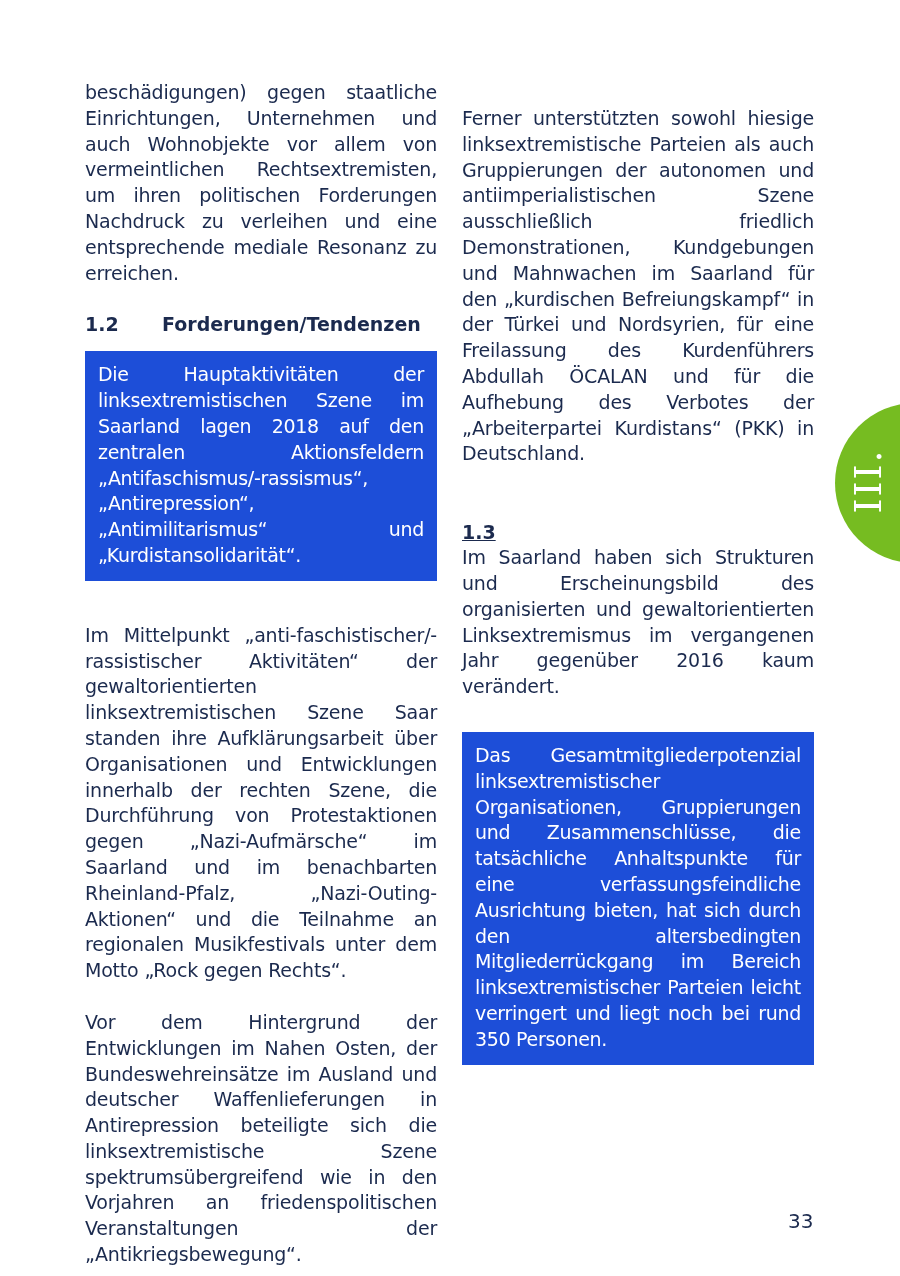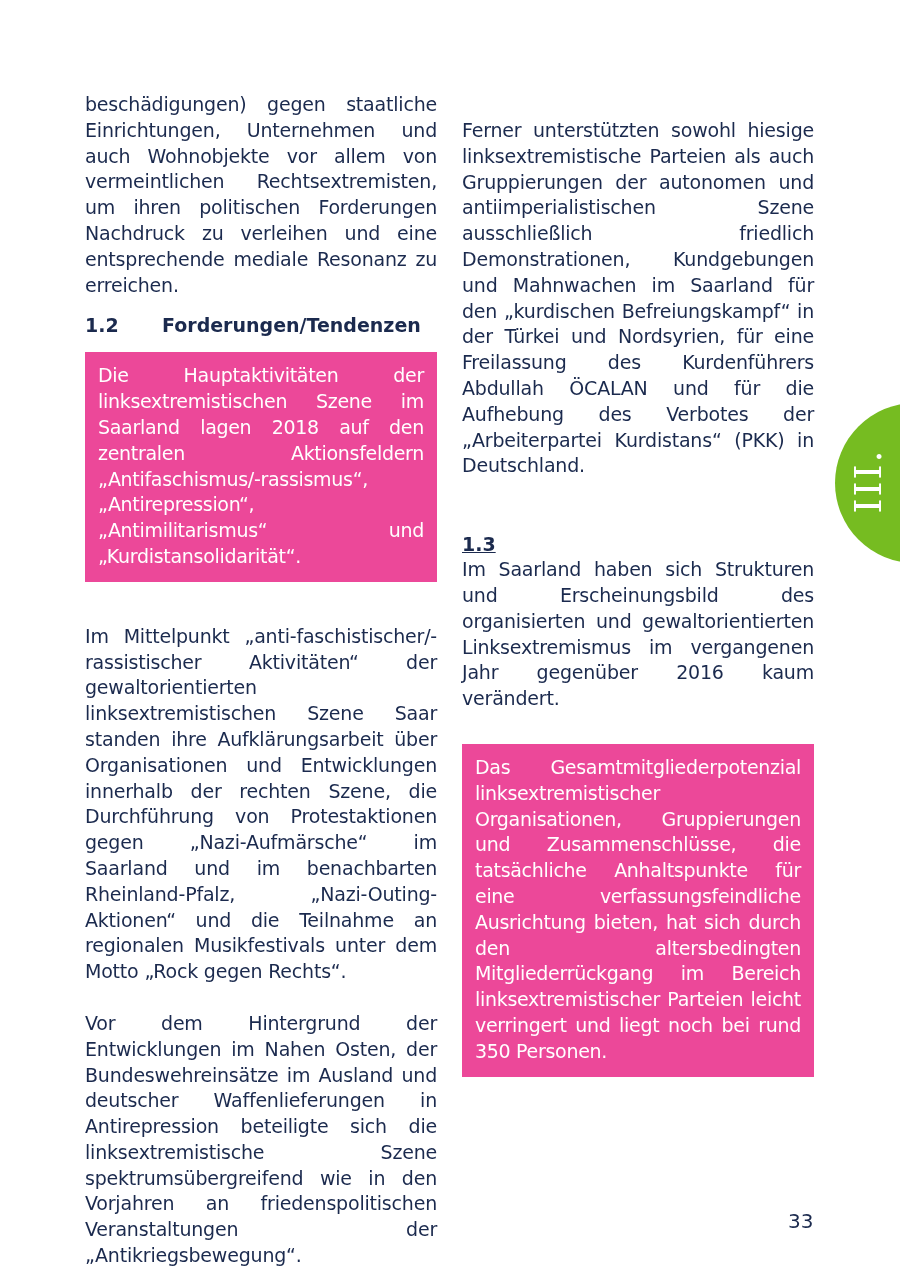--- a/index.html
+++ b/index.html
@@ -1,34 +1,34 @@
 <!DOCTYPE html>
 <html><head>
 <meta charset="utf-8">
 <style>
   html, body { margin: 0; padding: 0; }
   body {
     width: 900px; height: 1276px; position: relative; overflow: hidden;
     background: #ffffff; color: #1b2a4e;
     font-family: "DejaVu Sans", sans-serif;
   }
-  .col { position: absolute; top: 92px; width: 352px; }
+  .col { position: absolute; top: 80px; width: 352px; }
   .col-left { left: 85px; }
   .col-right { left: 462px; }
   p.body {
     margin: 0; font-size: 19px; line-height: 25.8px;
     text-align: justify; hyphens: manual; letter-spacing: -0.2px;
   }
   h2.section {
     margin: 0; font-size: 19px; font-weight: bold; line-height: 26px;
     color: #1b2a4e; display: flex;
   }
   h2.section .num { width: 77px; display: inline-block; }
   .box {
-    background: #ec4899; color: #ffffff;
+    background: #1d4ed8; color: #ffffff;
     padding: 11px 13px 12px 13px;
     font-size: 19px; line-height: 25.8px; text-align: justify;
     letter-spacing: -0.3px;
   }
   .box p { margin: 0; }
   .tab {
     position: absolute; left: 835px; top: 403px; width: 160px; height: 160px;
     border-radius: 50%; background: #76bc21;
   }
   .tab-label {
@@ -44,21 +44,21 @@
     position: absolute; left: 788px; top: 1209px;
     font-size: 20px; color: #1b2a4e;
   }
 </style>
 </head>
 <body>
 
 <div class="col col-left">
   <p class="body">beschädigungen) gegen staatliche Einrichtungen, Unternehmen und auch Wohnobjekte vor allem von vermeintlichen Rechtsextremisten, um ihren politischen Forderungen Nachdruck zu verleihen und eine entsprechende mediale Resonanz zu erreichen.</p>
 
-  <h2 class="section" style="margin-top:14px;">
+  <h2 class="section" style="margin-top:25px;">
     <span class="num">1.2</span>
     <span>Forderungen/Tendenzen</span>
   </h2>
 
   <div class="box" style="margin-top:14px;">
     <p>Die Hauptaktivitäten der linksextremistischen Szene im Saarland lagen 2018 auf den zentralen Aktionsfeldern „Antifaschismus/-rassismus“, „Antirepression“, „Antimilitarismus“ und „Kurdistansolidarität“.</p>
   </div>
 
   <p class="body" style="margin-top:42px;">Im Mittelpunkt „anti-faschistischer/-rassistischer Aktivitäten“ der gewaltorientierten linksextremistischen Szene Saar standen ihre Aufklärungsarbeit über Organisationen und Entwicklungen innerhalb der rechten Szene, die Durchführung von Protestaktionen gegen „Nazi-Aufmärsche“ im Saarland und im benachbarten Rheinland-Pfalz, „Nazi-Outing-Aktionen“ und die Teilnahme an regionalen Musikfestivals unter dem Motto „Rock gegen Rechts“.</p>
 

